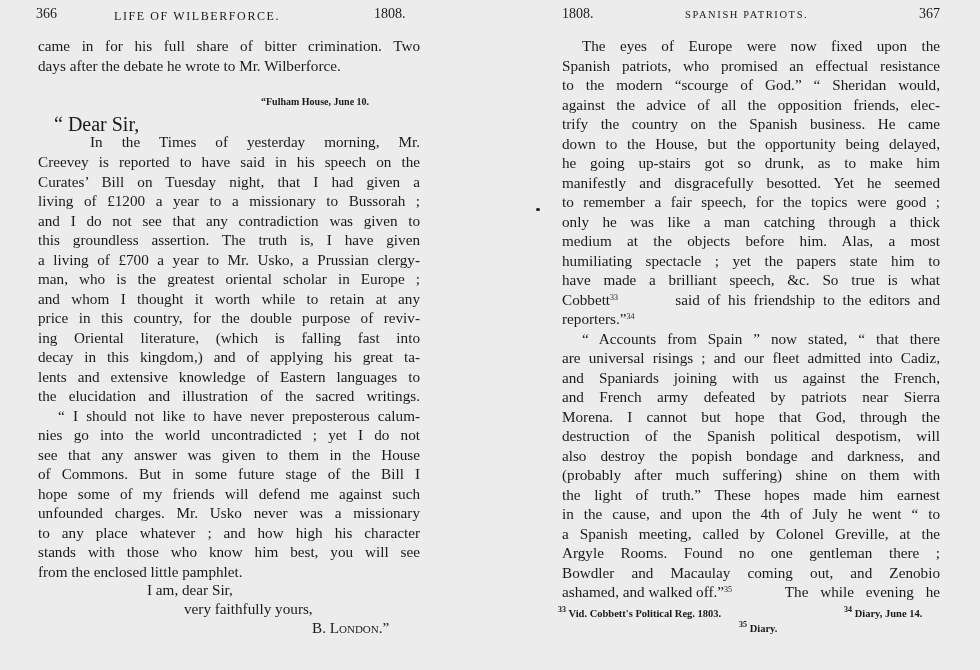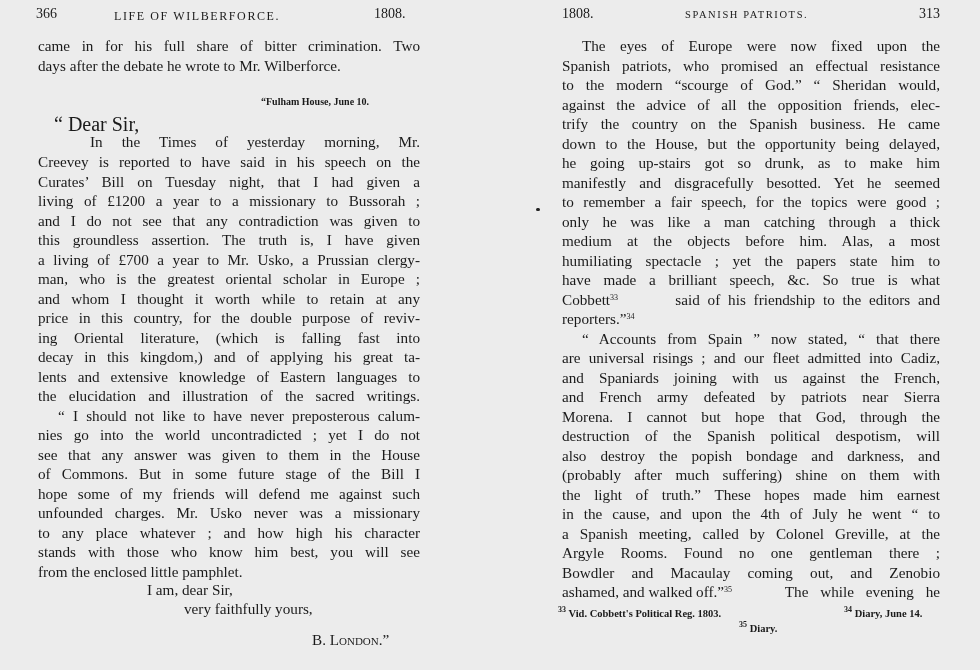--- a/index.html
+++ b/index.html
@@ -37,21 +37,21 @@
   .line.indent { padding-left: 20px; }
   .line.indent2 { padding-left: 52px; }
 
   .dateline {
     position: absolute; left: 223px; top: 96px;
     font-size: 10px; font-weight: bold; white-space: nowrap;
   }
   .salutation { position: absolute; left: 16px; top: 113px; font-size: 20px; white-space: nowrap; }
 
   .closing { position: absolute; font-size: 15.2px; white-space: nowrap; }
-  .sc { font-variant: small-caps; margin-top: 12px; }
+  .sc { font-variant: small-caps; }
 
   .footnotes { position: absolute; top: 608px; left: 12px; right: 0; height: 36px; font-size: 10.5px; font-weight: bold; }
   .fn { position: absolute; white-space: nowrap; }
   sup { font-size: 8px; line-height: 0; vertical-align: 5px; }
 
   .speck { position: absolute; left: 536px; top: 208px; width: 4px; height: 3px; background: #222; border-radius: 2px; }
 </style>
 </head>
 <body>
 
@@ -98,21 +98,21 @@
     <div class="closing" style="left:146px; top:600px">very faithfully yours,</div>
     <div class="closing sc" style="left:274px; top:619px">B. London.”</div>
   </div>
 
   <div class="speck"></div>
 
   <div class="page page-right">
     <div class="running-head">
       <span class="rh-year">1808.</span>
       <span class="rh-title">SPANISH PATRIOTS.</span>
-      <span class="rh-num">313</span>
+      <span class="rh-num">367</span>
     </div>
 
     <div class="line indent" style="top:36px">The eyes of Europe were now fixed upon the</div>
     <div class="line" style="top:56px">Spanish patriots, who promised an effectual resistance</div>
     <div class="line" style="top:75px">to the modern “scourge of God.”   “ Sheridan would,</div>
     <div class="line" style="top:95px">against the advice of all the opposition friends, elec-</div>
     <div class="line" style="top:114px">trify the country on the Spanish business.   He came</div>
     <div class="line" style="top:134px">down to the House, but the opportunity being delayed,</div>
     <div class="line" style="top:153px">he going up-stairs got so drunk, as to make him</div>
     <div class="line" style="top:173px">manifestly and disgracefully besotted.  Yet he seemed</div>

